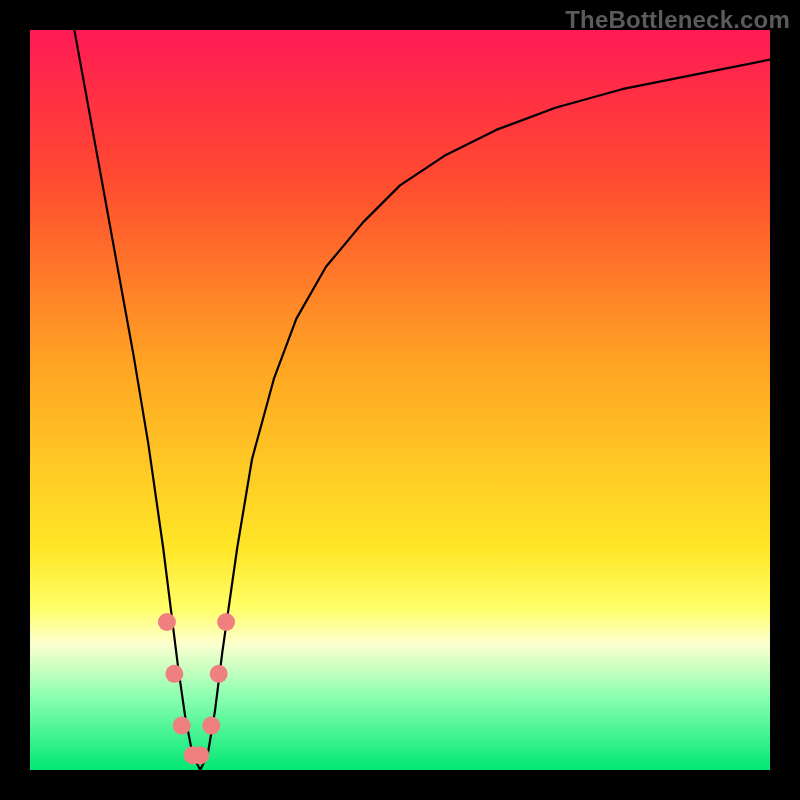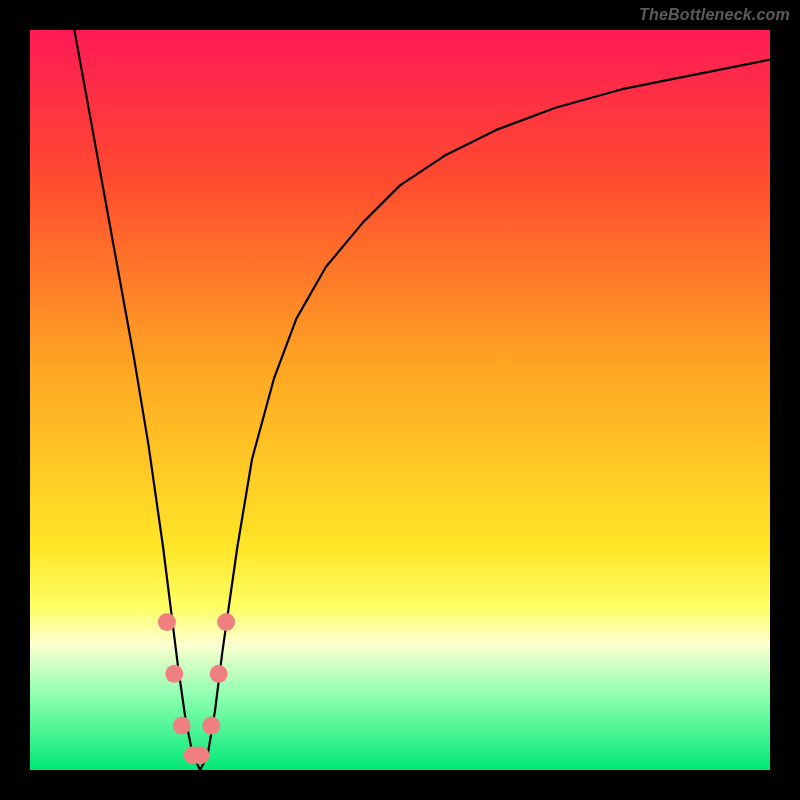--- a/index.html
+++ b/index.html
@@ -21,25 +21,24 @@
     position: absolute;
     left: 30px;
     top: 30px;
     width: 740px;
     height: 740px;
   }
   .watermark {
     position: absolute;
     top: 6px;
     right: 10px;
-    font-size: 16px;
+    font-size: 24px;
     font-weight: 600;
     color: #5b5b5b;
     letter-spacing: 0.2px;
-    font-style: italic;
   }
 </style>
 </head>
 <body>
 
 <div class="frame">
 
   <div class="watermark">TheBottleneck.com</div>
 
   <svg class="plot" viewBox="0 0 740 740" preserveAspectRatio="none">

